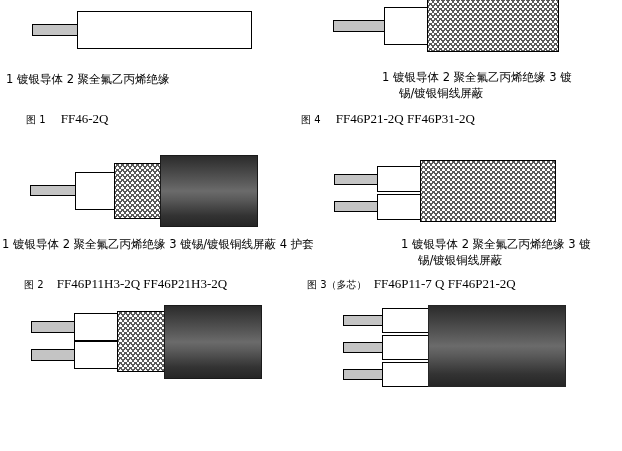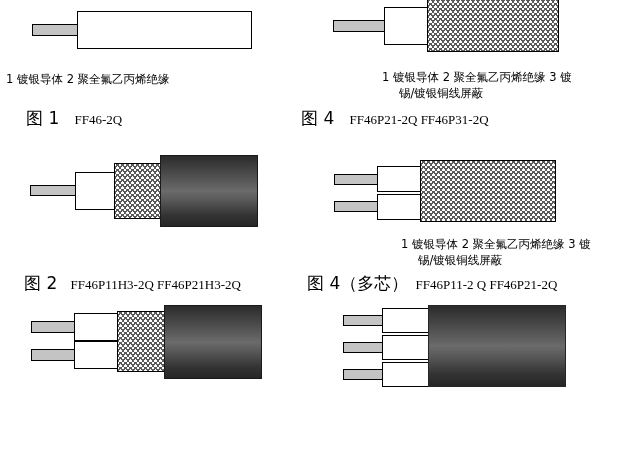--- a/index.html
+++ b/index.html
@@ -33,21 +33,21 @@
     letter-spacing: 0px;
   }
   .caption {
     font-family: "Liberation Serif", "DejaVu Serif", serif;
     font-size: 13px;
     line-height: 15px;
     white-space: nowrap;
   }
   .caption .han {
     font-family: "DejaVu Sans", "Liberation Sans", sans-serif;
-    font-size: 17px;
+    font-size: 10px;
   }
 
   
   .cond {            
     background: #c4c4c4;
     border: 1px solid #000000;
     box-sizing: border-box;
   }
   .insul {           
     background: #ffffff;
@@ -118,20 +118,21 @@
 
   <div class="abs" style="left:0;top:150px;width:311px;height:150px;">
 
     <div class="abs" style="left:0;top:0;width:311px;height:80px;">
       <div class="abs cond" style="left:30px;top:35px;width:46px;height:11px;"></div>
       <div class="abs insul" style="left:75px;top:22px;width:40px;height:38px;"></div>
       <div class="abs braid" style="left:114px;top:13px;width:47px;height:56px;"></div>
       <div class="abs jacket" style="left:160px;top:5px;width:98px;height:72px;"></div>
     </div>
 
+    <div class="abs legend" style="left:2px;top:87px;">1 镀银导体 2 聚全氟乙丙烯绝缘 3 镀锡/镀银铜线屏蔽 4 护套</div>
 
     <div class="abs caption" style="left:24px;top:126px;">
       <span class="han">图 2</span>
       <span style="margin-left:10px;">FF46P11H3-2Q     FF46P21H3-2Q</span>
     </div>
   </div>
 
   <div class="abs" style="left:311px;top:150px;width:311px;height:150px;">
 
     <div class="abs" style="left:0;top:0;width:311px;height:80px;">
@@ -142,22 +143,22 @@
       <div class="abs cond" style="left:23px;top:51px;width:44px;height:11px;"></div>
       <div class="abs insul" style="left:66px;top:44px;width:44px;height:26px;"></div>
 
       <div class="abs braid" style="left:109px;top:10px;width:136px;height:62px;"></div>
     </div>
 
     <div class="abs legend" style="left:90px;top:87px;">1 镀银导体  2 聚全氟乙丙烯绝缘 3 镀</div>
     <div class="abs legend" style="left:107px;top:103px;">锡/镀银铜线屏蔽</div>
 
     <div class="abs caption" style="left:-4px;top:126px;">
-      <span class="han">图 4（多芯）</span>
-      <span style="margin-left:4px;">FF46P11-2 Q      FF46P21-2Q</span>
+      <span class="han">图 3（多芯）</span>
+      <span style="margin-left:4px;">FF46P11-7 Q      FF46P21-2Q</span>
     </div>
   </div>
 
   <div class="abs" style="left:0;top:300px;width:311px;height:151px;">
 
     <div class="abs" style="left:0;top:0;width:311px;height:92px;">
 
       <div class="abs cond" style="left:31px;top:21px;width:45px;height:12px;"></div>
       <div class="abs insul" style="left:74px;top:13px;width:44px;height:28px;"></div>
 

